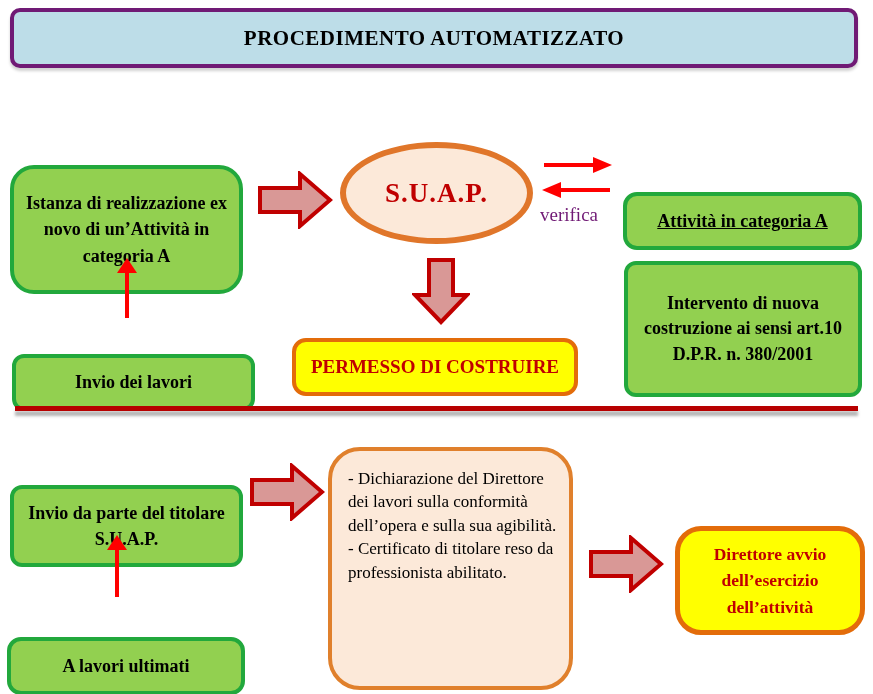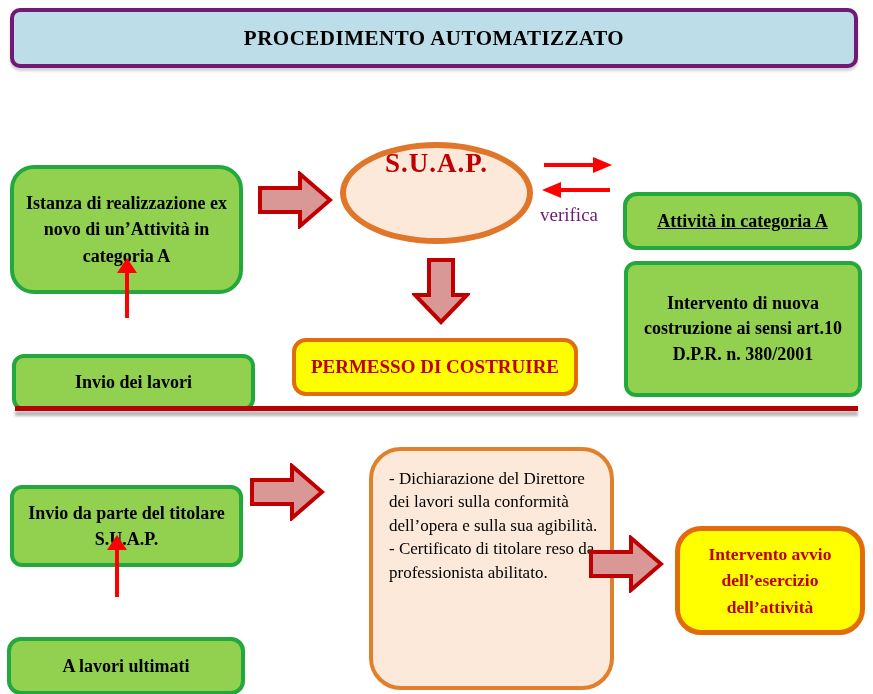--- a/index.html
+++ b/index.html
@@ -25,36 +25,36 @@
   .gbox-istanza{left:10px;top:129px;width:233px;height:129px;border-radius:24px;font-size:18px;line-height:1.45;padding:4px 10px;}
   .gbox-prima{left:12px;top:318px;width:243px;height:57px;border-radius:12px;font-size:18px;}
   .gbox-categoria{left:623px;top:156px;width:239px;height:58px;border-radius:14px;font-size:18px;text-decoration:underline;}
   .gbox-intervento{left:624px;top:225px;width:238px;height:136px;border-radius:12px;font-size:18px;line-height:1.4;padding:4px 14px;}
   .gbox-invio{left:10px;top:449px;width:233px;height:82px;border-radius:12px;font-size:18px;line-height:1.45;padding:4px 14px;}
   .gbox-lavori{left:7px;top:601px;width:238px;height:58px;border-radius:14px;font-size:18px;}
   
   .ellipse{
     left:340px;top:142px;width:193px;height:102px;
     background:#FCE9D9;border:6px solid #E0762A;border-radius:50%;
-    display:flex;justify-content:center;
+    display:flex;align-items:center;justify-content:center;
   }
   .ellipse span{color:#C00000;font-weight:bold;font-size:27px;letter-spacing:1px;}
   
   .ybox{
     background:#FFFF00;border:4px solid #E36C0A;
     display:flex;align-items:center;justify-content:center;text-align:center;
     color:#C00000;font-weight:bold;margin-top:16px;
   }
   .ybox-permesso{left:292px;top:322px;width:286px;height:58px;border-radius:14px;font-size:19px;}
   .ybox-avvio{left:675px;top:510px;width:190px;height:109px;border-radius:26px;border-width:5px;font-size:17.5px;line-height:1.5;padding:4px 10px;}
   
   .pbox{
     left:328px;top:447px;width:245px;height:243px;
     background:#FCE9D9;border:4px solid #E0802C;border-radius:32px;
-    padding:16px 10px 10px 16px;color:#000;font-size:17px;line-height:1.38;margin-left:41px;
+    padding:16px 10px 10px 16px;color:#000;font-size:17px;line-height:1.38;
   }
   .pbox p{margin:0;}
   
   .verifica{left:540px;top:204px;width:90px;color:#701a75;font-size:19px;}
   
   .divider{
     left:15px;top:406px;width:843px;height:5px;background:#B70000;
     box-shadow:0 5px 3px rgba(120,120,120,0.55);
   }
   svg{display:block;}
@@ -134,16 +134,16 @@
   </svg>
   <div class="abs gbox gbox-lavori">
     <span>A lavori ultimati</span>
   </div>
 
   <svg class="abs" style="left:588px;top:535px;" width="76" height="58" viewBox="0 0 76 58">
     <polygon points="3,17 43,17 43,3 73,29 43,55 43,41 3,41" fill="#D99896" stroke="#C00000" stroke-width="4"></polygon>
   </svg>
 
   <div class="abs ybox ybox-avvio">
-    <span>Intervento avvio dell’esercizio dell’attività</span>
+    <span>Direttore avvio dell’esercizio dell’attività</span>
   </div>
 
 </div>
 
 </body></html>

